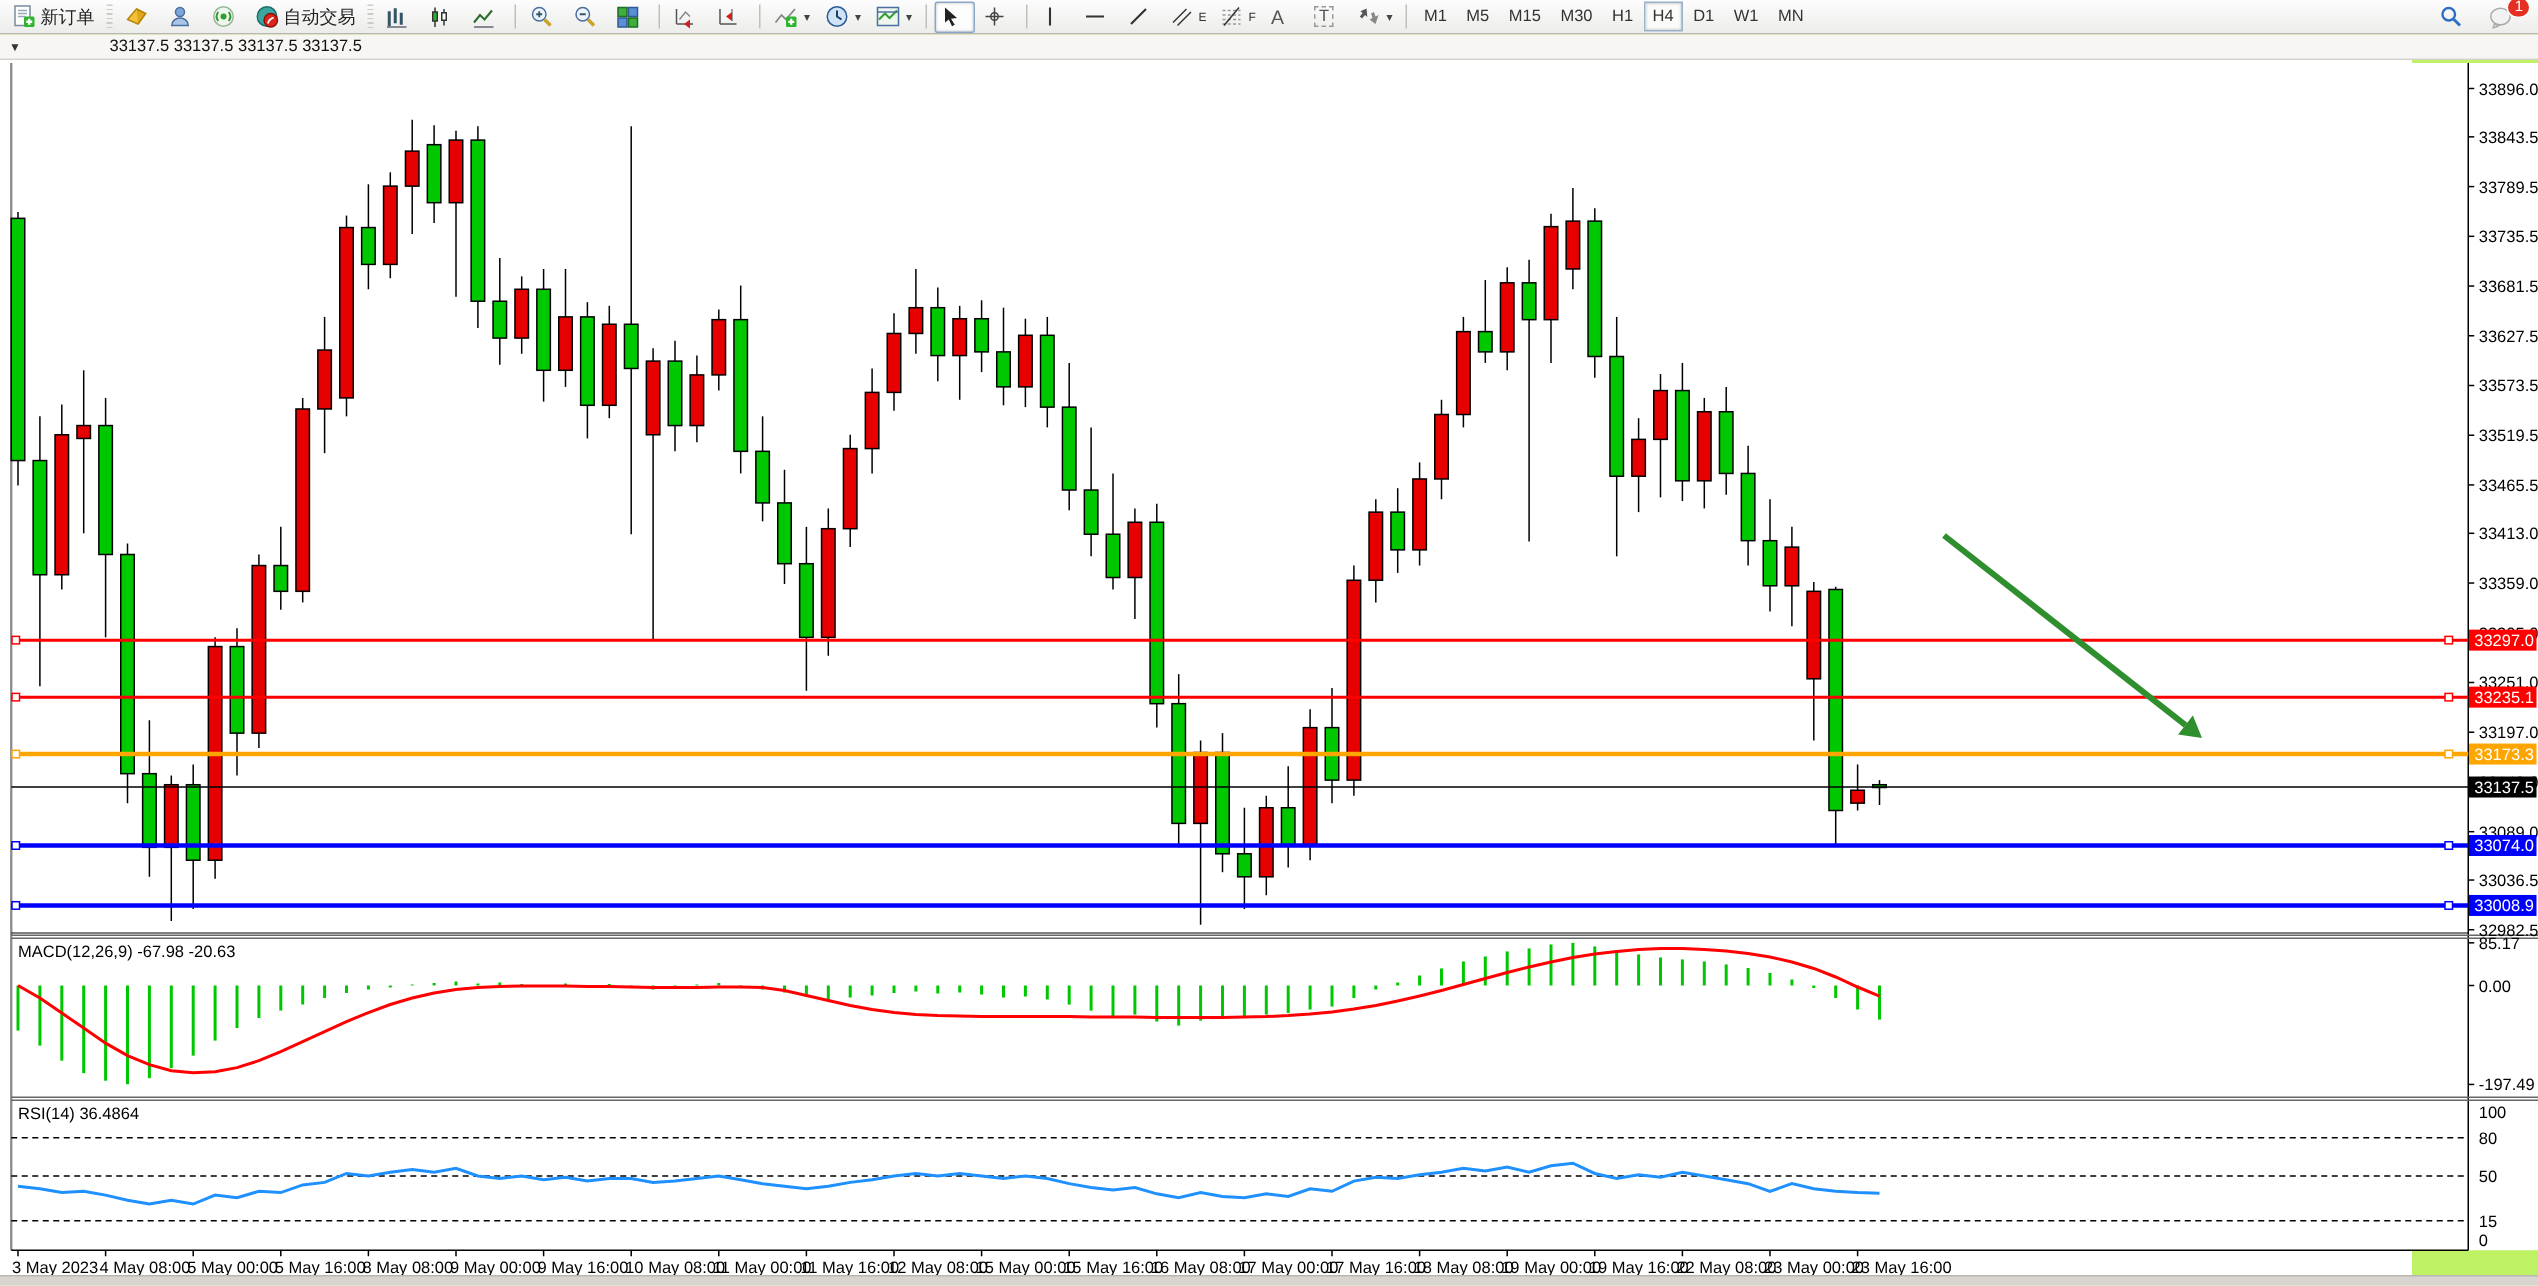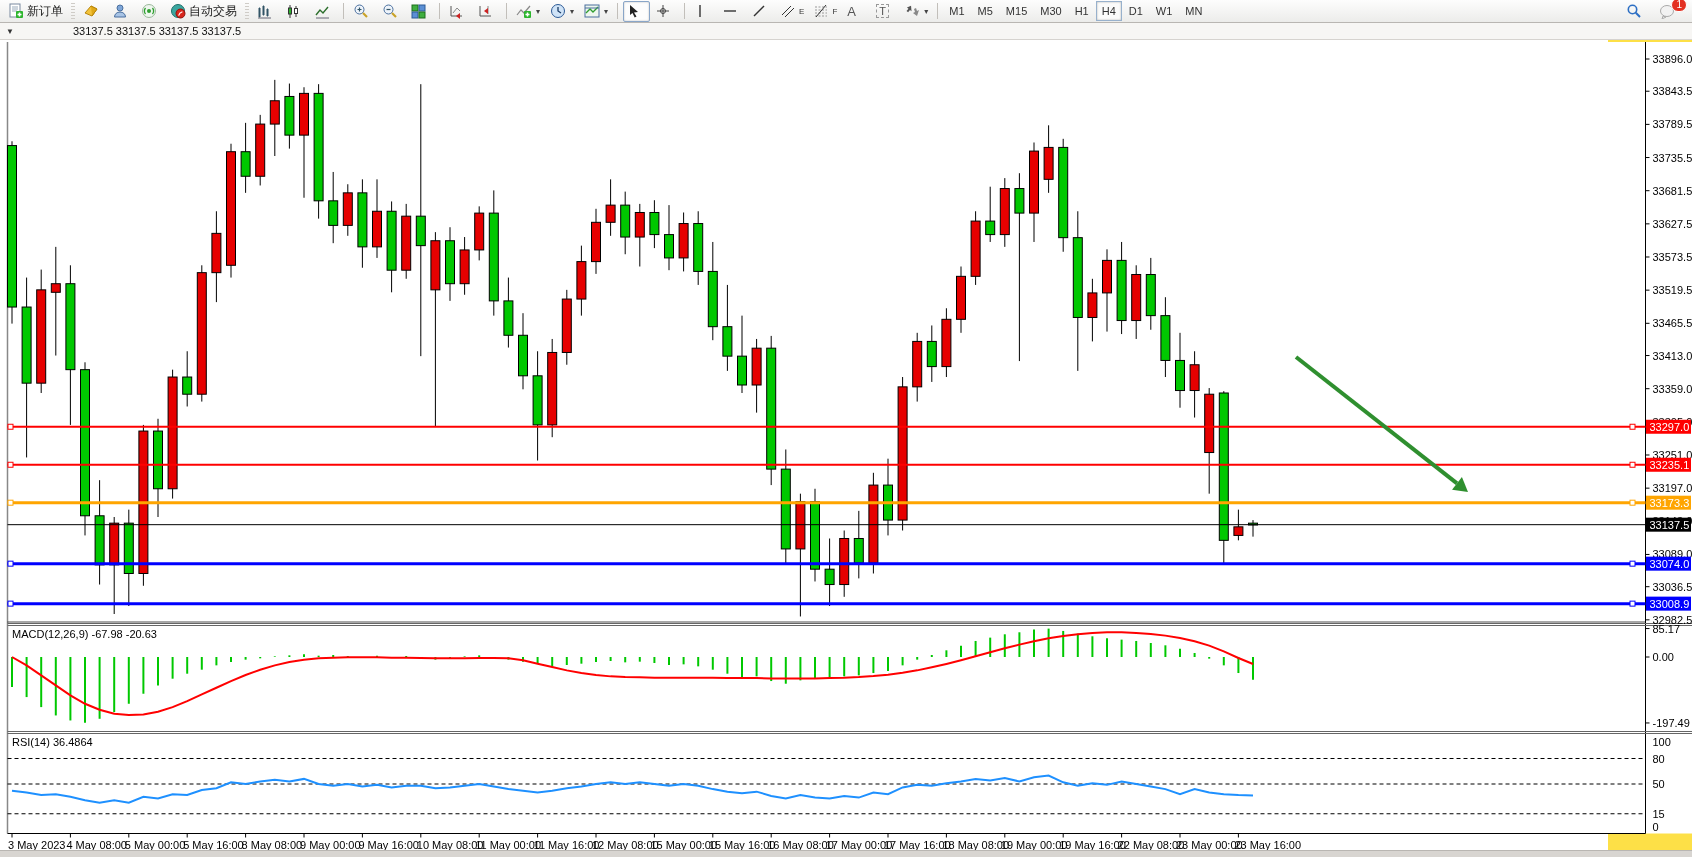--- a/index.html
+++ b/index.html
@@ -1,16 +1,16 @@
 <!DOCTYPE html>
 <html><head>
 <meta charset="utf-8">
 <style>
   html,body{margin:0;padding:0;background:#e8e6e3;font-family:"Liberation Sans",sans-serif;}
-  #app{position:relative;width:1692px;height:857px;background:#fde047;overflow:hidden;}
+  #app{position:relative;width:1692px;height:857px;background:#bef264;overflow:hidden;}
   
   #toolbar{position:absolute;left:0;top:0;width:1692px;height:23px;background:linear-gradient(#fdfdfd,#ececea);
     border-bottom:1px solid #b9b6b2;display:flex;align-items:center;padding:0 4px;box-sizing:border-box;gap:2px;}
   .tb-btn{height:19px;min-width:19px;display:flex;align-items:center;gap:3px;padding:0 3px;border:1px solid transparent;
     border-radius:2px;font-size:12px;color:#222;cursor:default;}
   .tb-btn.pressed{background:#fdfdfd;border-color:#8aa6c8;box-shadow:inset 0 0 2px #bbb;}
   .tb-sep{width:1px;height:16px;background:#c2bfba;margin:0 3px;flex:0 0 auto;}
   .tb-grip{width:4px;height:16px;margin:0 2px;background:repeating-linear-gradient(180deg,#cfccc7 0 1px,transparent 1px 3px);}
   .caret{font-size:8px;color:#444;margin-left:1px;}
   .tf-btn{height:18px;padding:0 5px;font-size:11px;color:#333;border:1px solid transparent;display:flex;align-items:center;}

